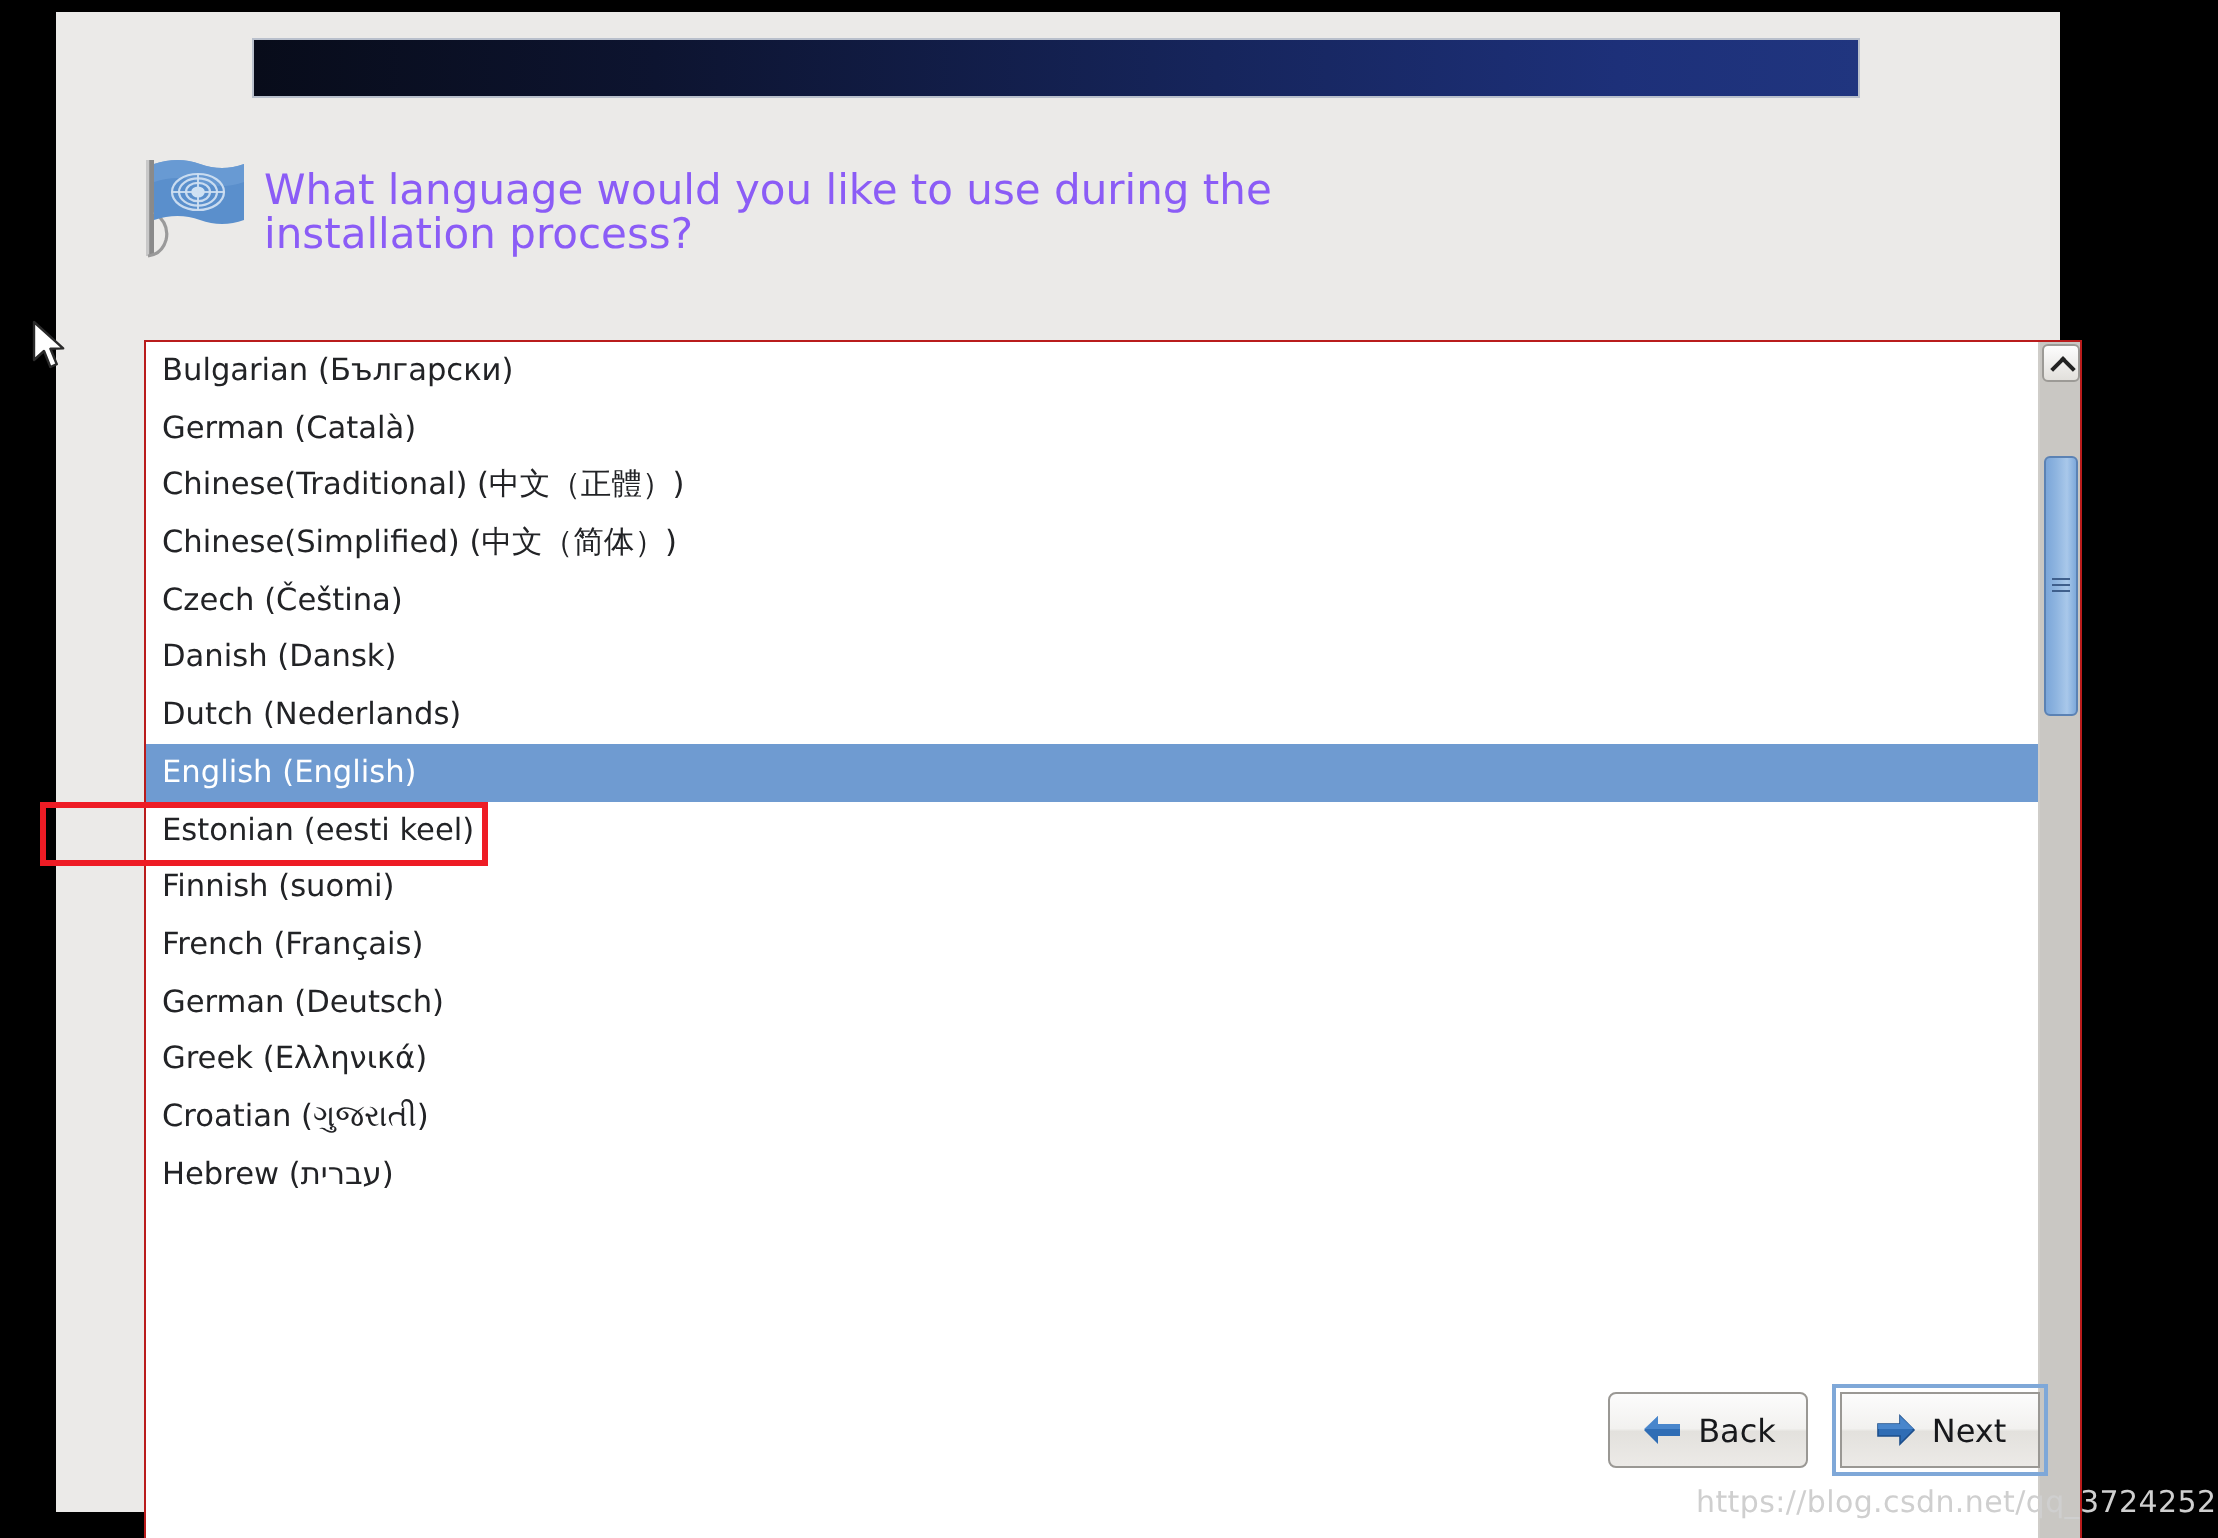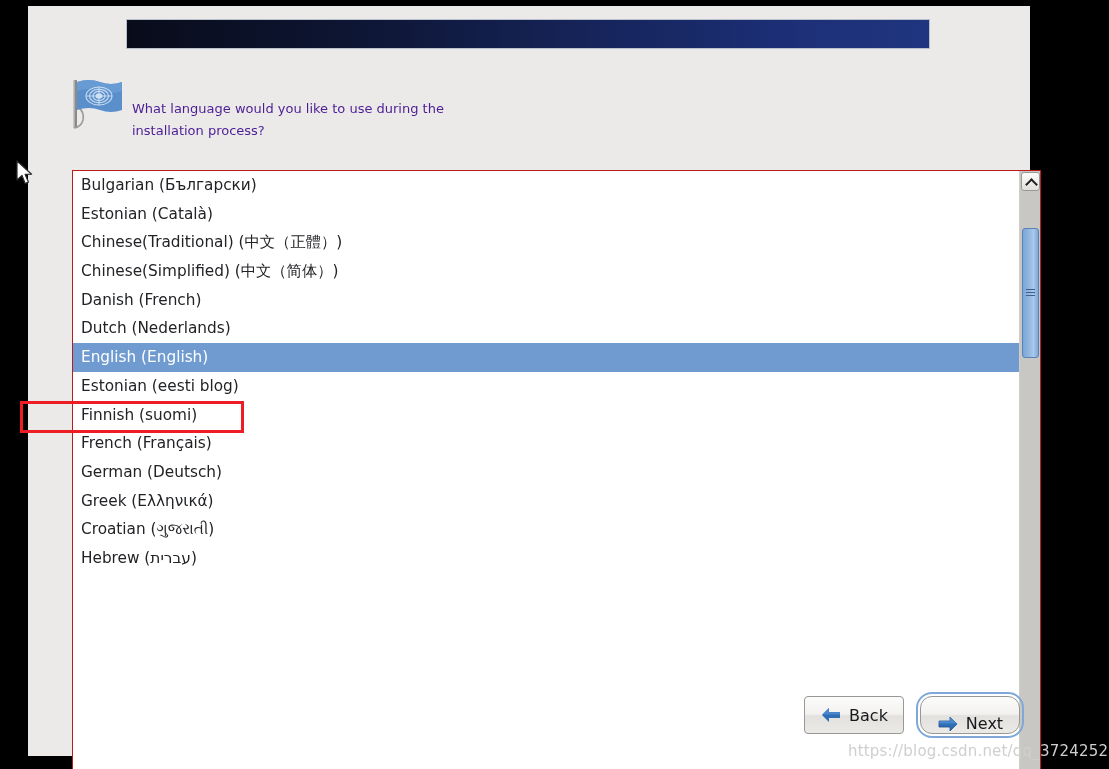--- a/index.html
+++ b/index.html
@@ -48,24 +48,24 @@
     align-items: flex-start;
   }
   #flag-icon {
     width: 56px;
     height: 62px;
     flex: 0 0 56px;
     position: relative;
   }
   #prompt-text {
     margin-left: 8px;
-    margin-top: 22px;
-    font-size: 13px;
+    margin-top: 8px;
+    font-size: 21px;
     line-height: 22px;
-    color: #4c1d95;
+    color: #8b5cf6;
     max-width: 520px;
   }
   #prompt-text .line { display: block; white-space: pre; }
 
   
   #listbox {
     position: absolute;
     left: 44px;
     top: 164px;
     width: 969px;
@@ -182,22 +182,21 @@
     border: 1px solid #9a9894;
     border-radius: 4px;
     font-size: 16px;
     color: #17181b;
     box-sizing: border-box;
     cursor: default;
   }
   .wiz-btn.focused {
     outline: 2px solid #7fa8d8;
     outline-offset: 2px;
-    border-radius: 12px;
-    align-items: flex-end;
+    border-radius: 0;
   }
   .arrow-icon { width: 22px; height: 18px; position: relative; flex: 0 0 22px; }
 
   
   #annotation-box {
     position: absolute;
     left: 20px;
     top: 401px;
     width: 224px;
     height: 32px;
@@ -260,27 +259,28 @@
     </div>
     <div id="prompt-text">
       <span class="line">What language would you like to use during the</span>
       <span class="line">installation process?</span>
     </div>
   </div>
 
   <div id="listbox">
     <div id="list-items">
         <div class="list-row">Bulgarian (Български)</div>
-        <div class="list-row">Estonian (Català)</div>
+        <div class="list-row">German (Català)</div>
         <div class="list-row">Chinese(Traditional) (中文（正體）)</div>
         <div class="list-row">Chinese(Simplified) (中文（简体）)</div>
-        <div class="list-row">Danish (French)</div>
+        <div class="list-row">Czech (Čeština)</div>
+        <div class="list-row">Danish (Dansk)</div>
         <div class="list-row">Dutch (Nederlands)</div>
         <div class="list-row selected">English (English)</div>
-        <div class="list-row">Estonian (eesti blog)</div>
+        <div class="list-row">Estonian (eesti keel)</div>
         <div class="list-row">Finnish (suomi)</div>
         <div class="list-row">French (Français)</div>
         <div class="list-row">German (Deutsch)</div>
         <div class="list-row">Greek (Ελληνικά)</div>
         <div class="list-row">Croatian (ગુજરાતી)</div>
         <div class="list-row">Hebrew (עברית)</div>
       </div>
 
     <div id="vscroll">
       <div id="sb-up" class="sb-btn">

